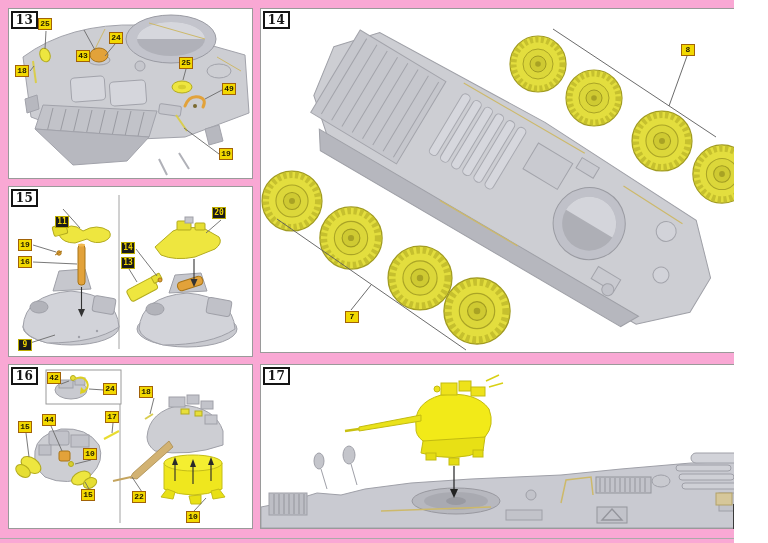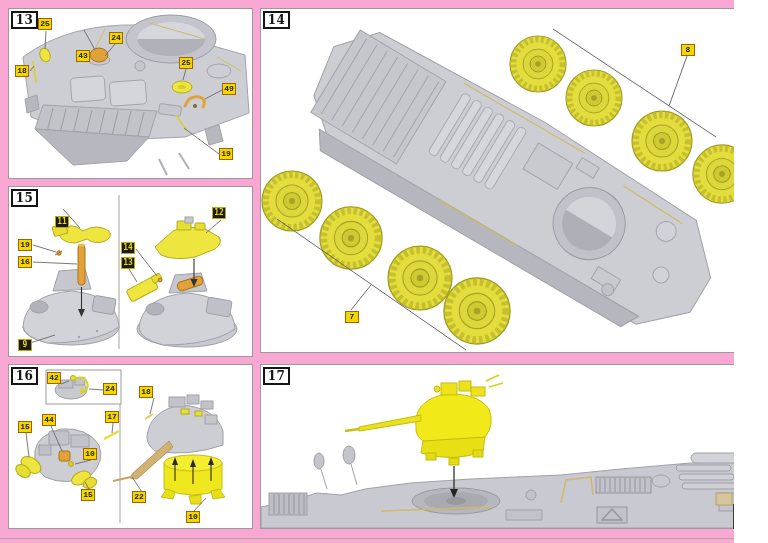--- a/index.html
+++ b/index.html
@@ -208,21 +208,21 @@
       </g>
 
       <path d="M54,22 L71,41 M24,58 L47,65 M24,75 L68,77 M21,156 L46,148 M212,33 L197,46 M127,62 L148,89 M120,82 L128,95" stroke="#6a6a6a" fill="none" stroke-width="0.9"></path>
     </svg>
     <div class="step">15</div>
     <div>
         <div class="callout dark" style="left: 46px; top: 9px; margin-top: 20px;">11</div>
         <div class="callout yellow" style="left: 9px; top: 52px;">19</div>
         <div class="callout yellow" style="left: 9px; top: 69px;">16</div>
         <div class="callout dark" style="left: 9px; top: 152px;">9</div>
-        <div class="callout dark" style="left: 203px; top: 20px;">12</div>
+        <div class="callout dark" style="left: 203px; top: 20px;">20</div>
         <div class="callout dark" style="left: 112px; top: 55px;">14</div>
         <div class="callout dark" style="left: 112px; top: 70px;">13</div>
       </div>
   </div>
 
   <div class="panel" style="left:8px; top:364px; width:245px; height:165px;">
     <svg viewBox="0 0 243 163">
       <line x1="111" y1="6" x2="111" y2="158" stroke="#8c8c8c" stroke-width="0.8"></line>
 
       <rect x="37" y="5" width="75" height="34" fill="#ffffff" stroke="#9a9a9a"></rect>

